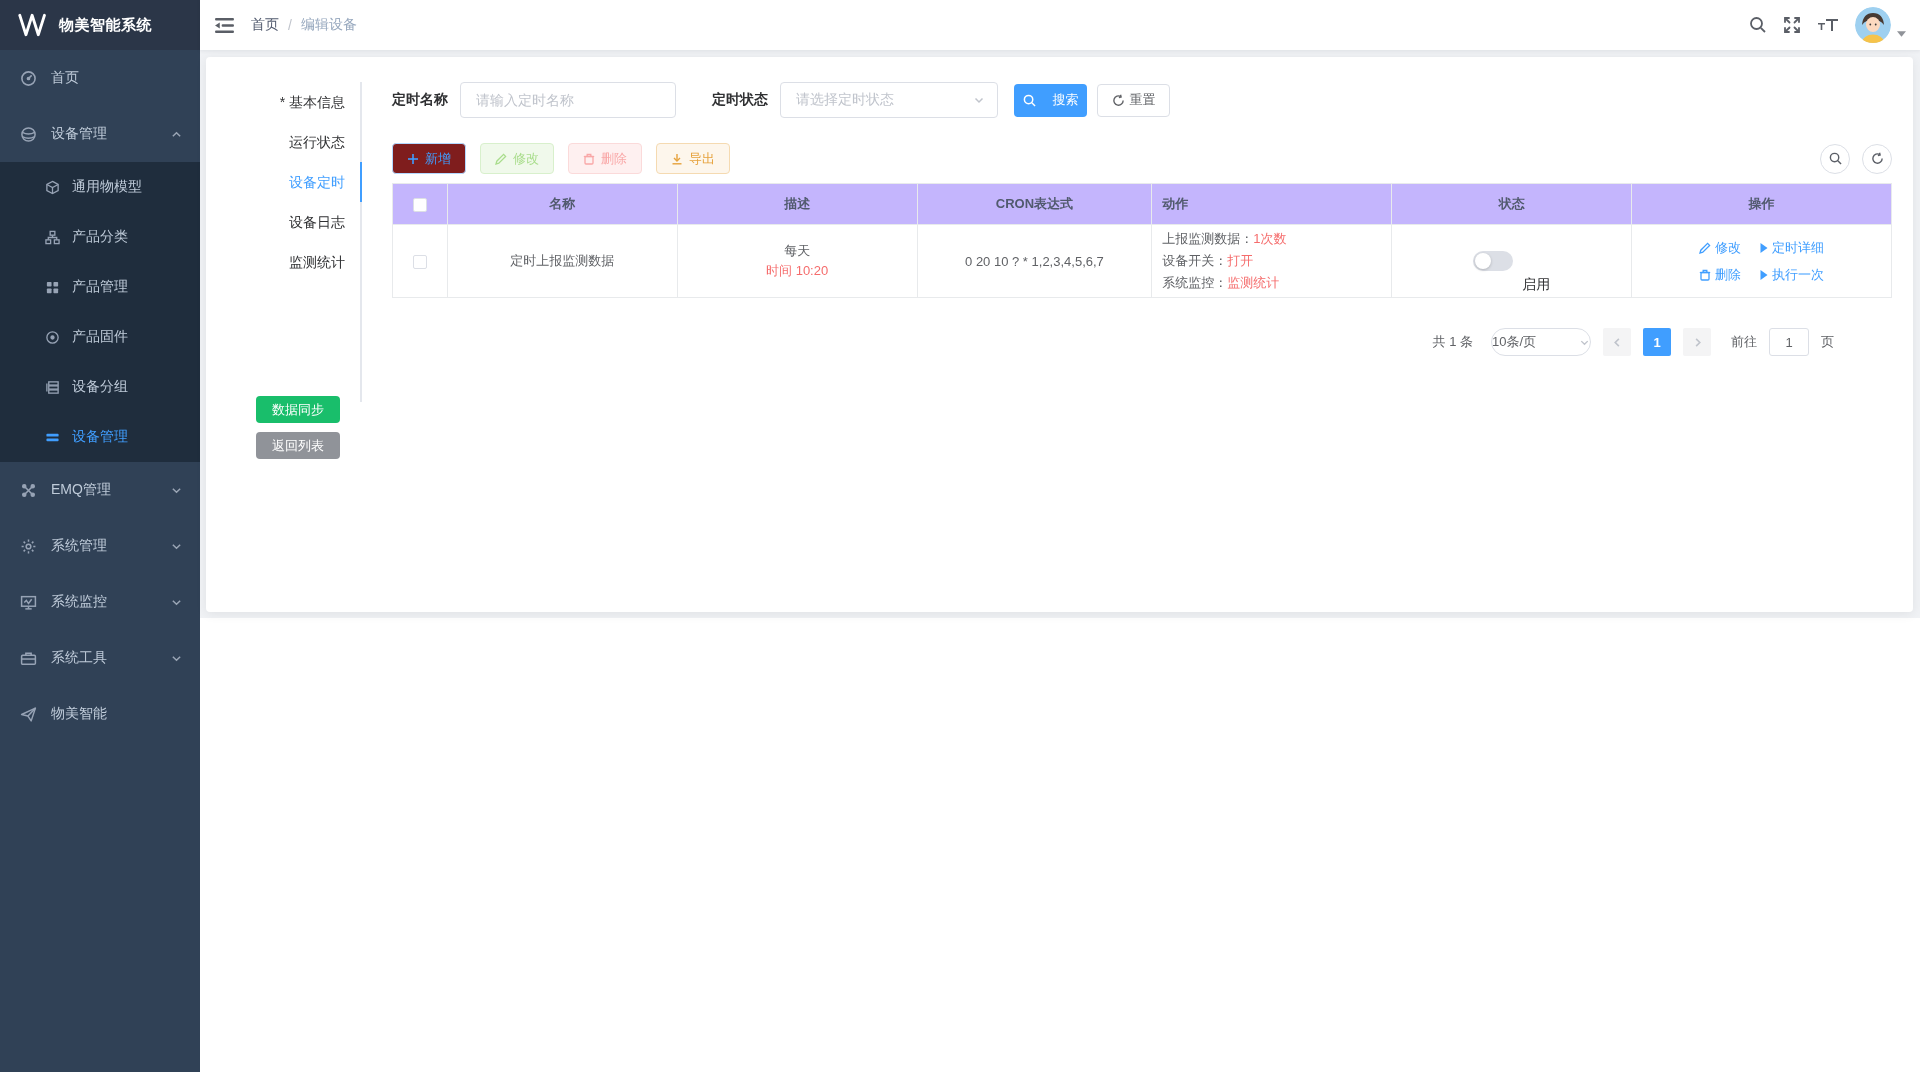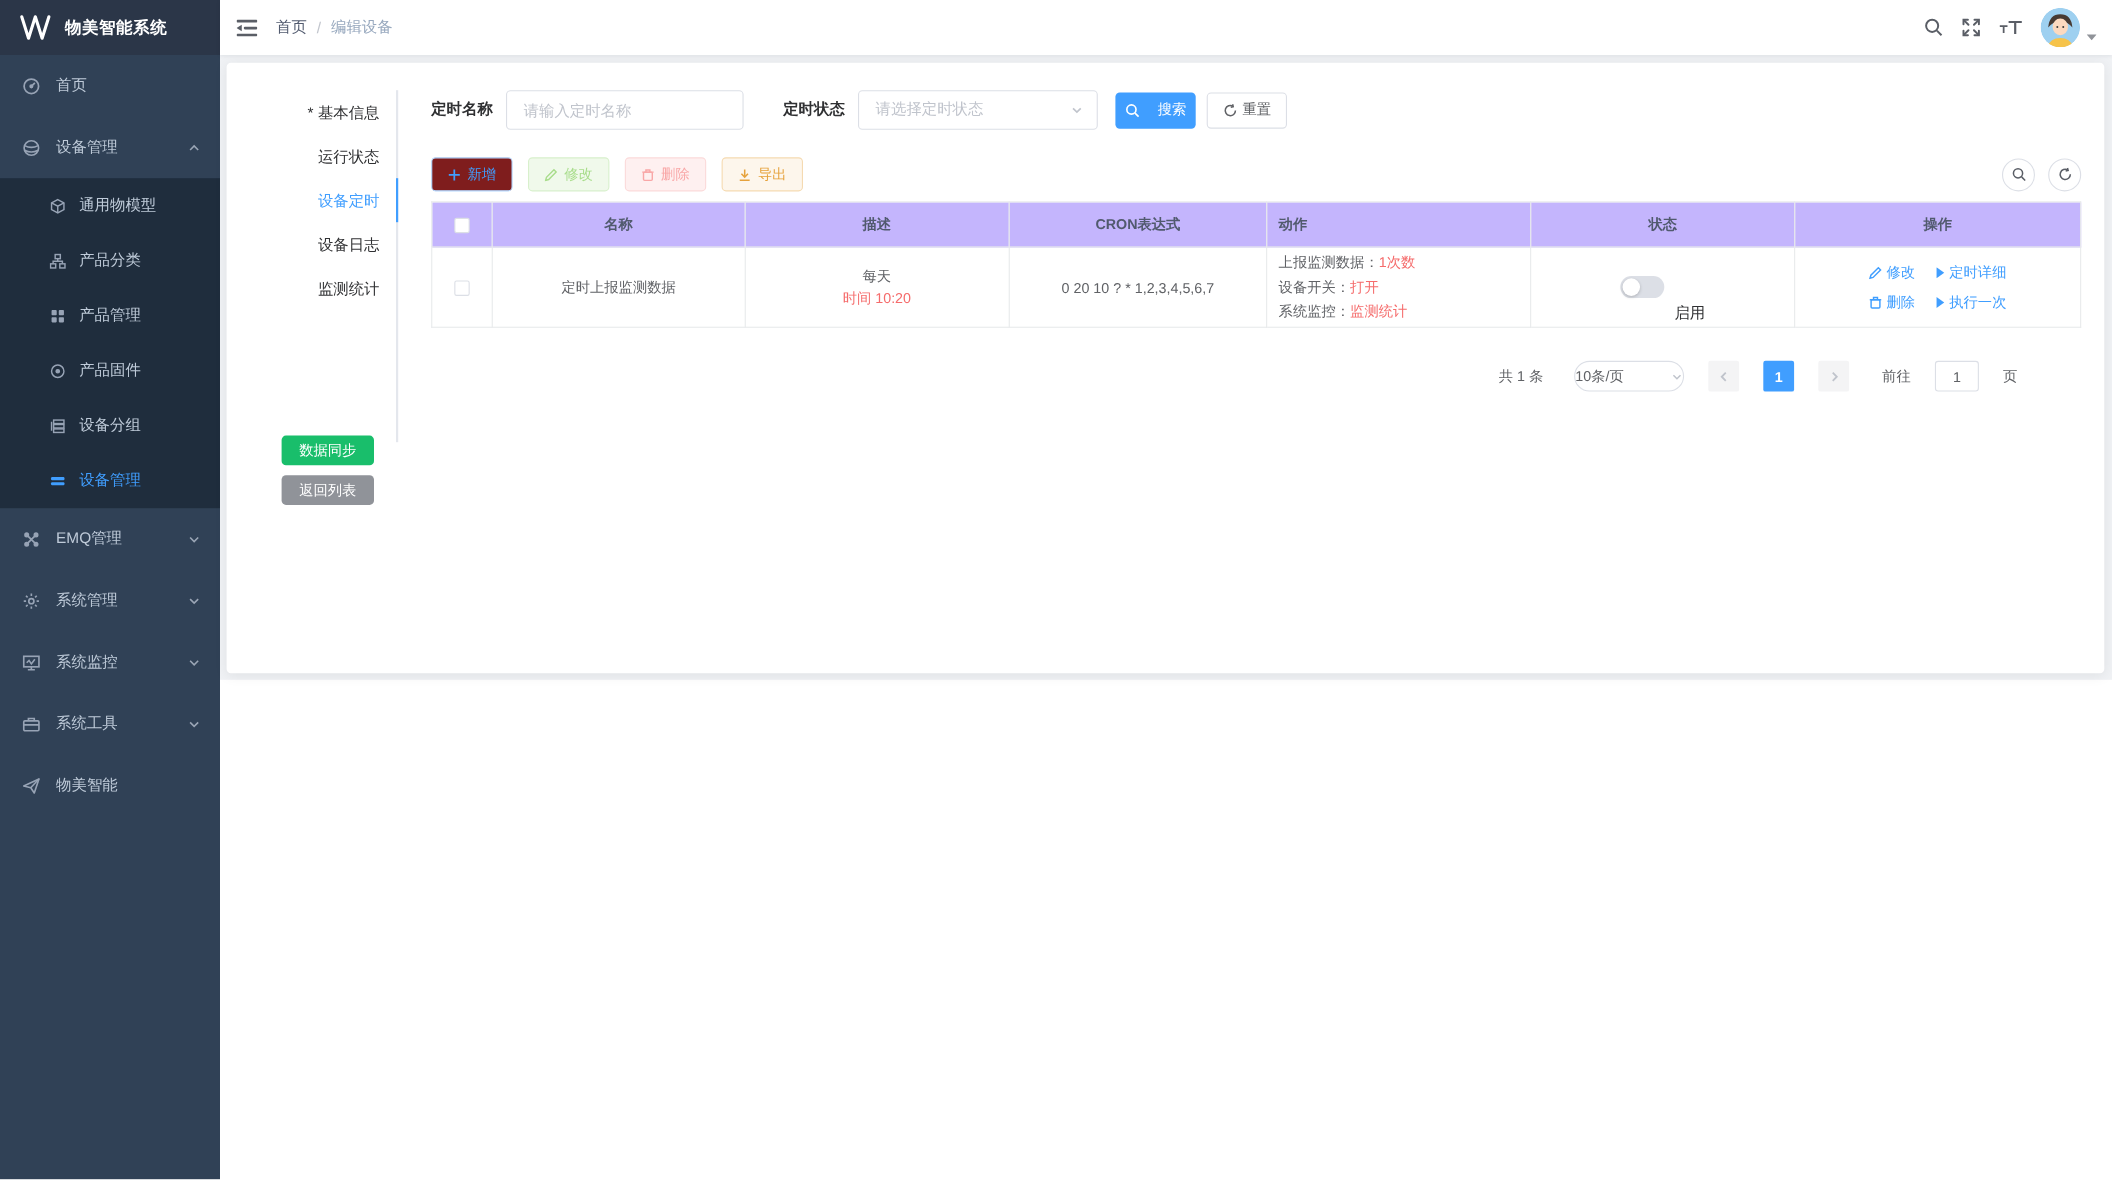--- a/index.html
+++ b/index.html
@@ -91,21 +91,21 @@
   .status-cell-inner { display:flex; align-items:center; justify-content:center; gap:9px; }
   .switch { width:40px; height:20px; border-radius:10px; background:#dcdfe6; position:relative; cursor:pointer; flex:none; }
   .switch .knob { position:absolute; left:2px; top:2px; width:16px; height:16px; border-radius:50%; background:#fff;
     box-shadow:0 1px 3px rgba(0,0,0,.2); }
   .switch-label { color:#303133; font-size:14px;margin-top:48px; }
   .ops-cell-inner { display:flex; flex-direction:column; gap:9px; }
   .ops-line { display:flex; justify-content:center; gap:18px; }
   .op-link { color:#409eff; font-size:13px; display:flex; align-items:center; gap:4px; cursor:pointer; white-space:nowrap; }
 
   
-  .pagination { margin-top:30px; display:flex; align-items:center; justify-content:flex-end; padding-right:58px; gap:22px;
+  .pagination { margin-top:30px; display:flex; align-items:center; justify-content:flex-end; padding-right:58px; gap:12px;
     font-size:13px; color:#606266; }
   .pg-total { margin-right:6px; }
   .pg-size { width:100px; height:28px; border:1px solid #dcdfe6; border-radius:14px; display:flex; align-items:center;
     justify-content:space-between; gap:8px; cursor:pointer; color:#606266; }
   .pg-btn { width:28px; height:28px; background:#f4f4f5; border-radius:2px; display:flex; align-items:center; justify-content:center;
     color:#c0c4cc; cursor:pointer; }
   .pg-cur { width:28px; height:28px; background:#409eff; color:#fff; border-radius:2px; display:flex; align-items:center;
     justify-content:center; font-weight:bold; cursor:pointer; }
   .pg-goto { margin-left:8px; }
   .pg-input { width:40px; height:28px; border:1px solid #dcdfe6; border-radius:3px; text-align:center; font-size:13px;

